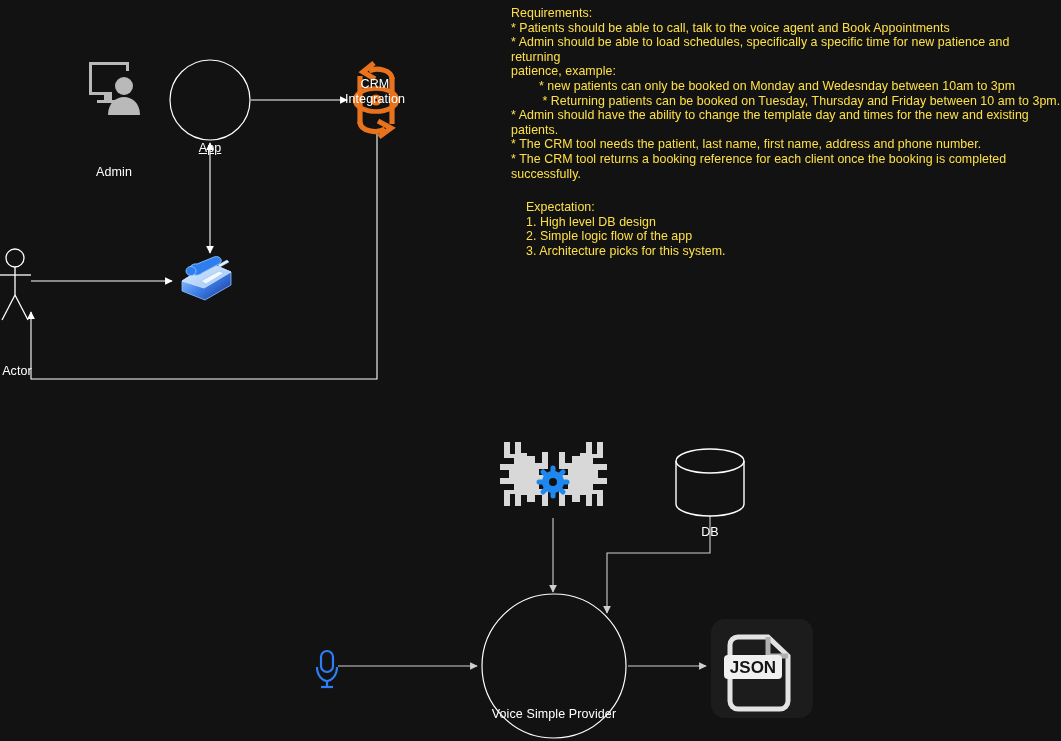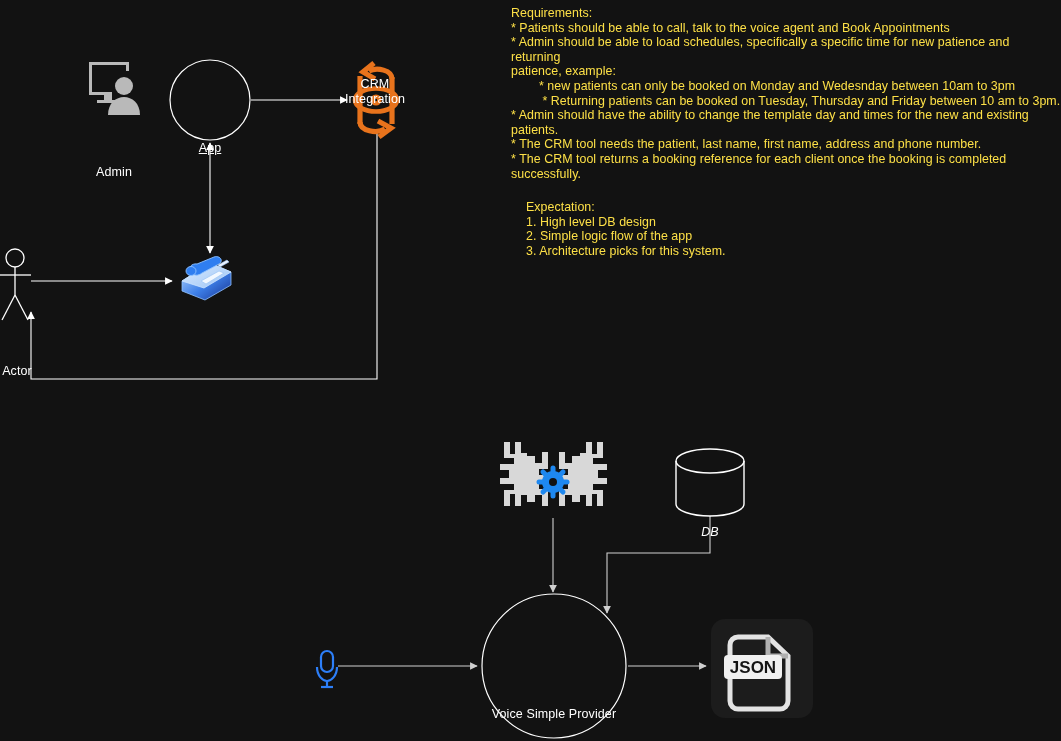--- a/index.html
+++ b/index.html
@@ -60,21 +60,20 @@
   }
   #actor-label {
     left: -18px;
     top: 316px;
     width: 70px;
   }
   #db-label {
     left: 680px;
     top: 477px;
     width: 60px;
-    font-style: italic;
   }
   #vap-label {
     left: 480px;
     top: 659px;
     width: 148px;
   }
   #requirements-text {
     left: 511px;
     top: 6px;
     width: 550px;

